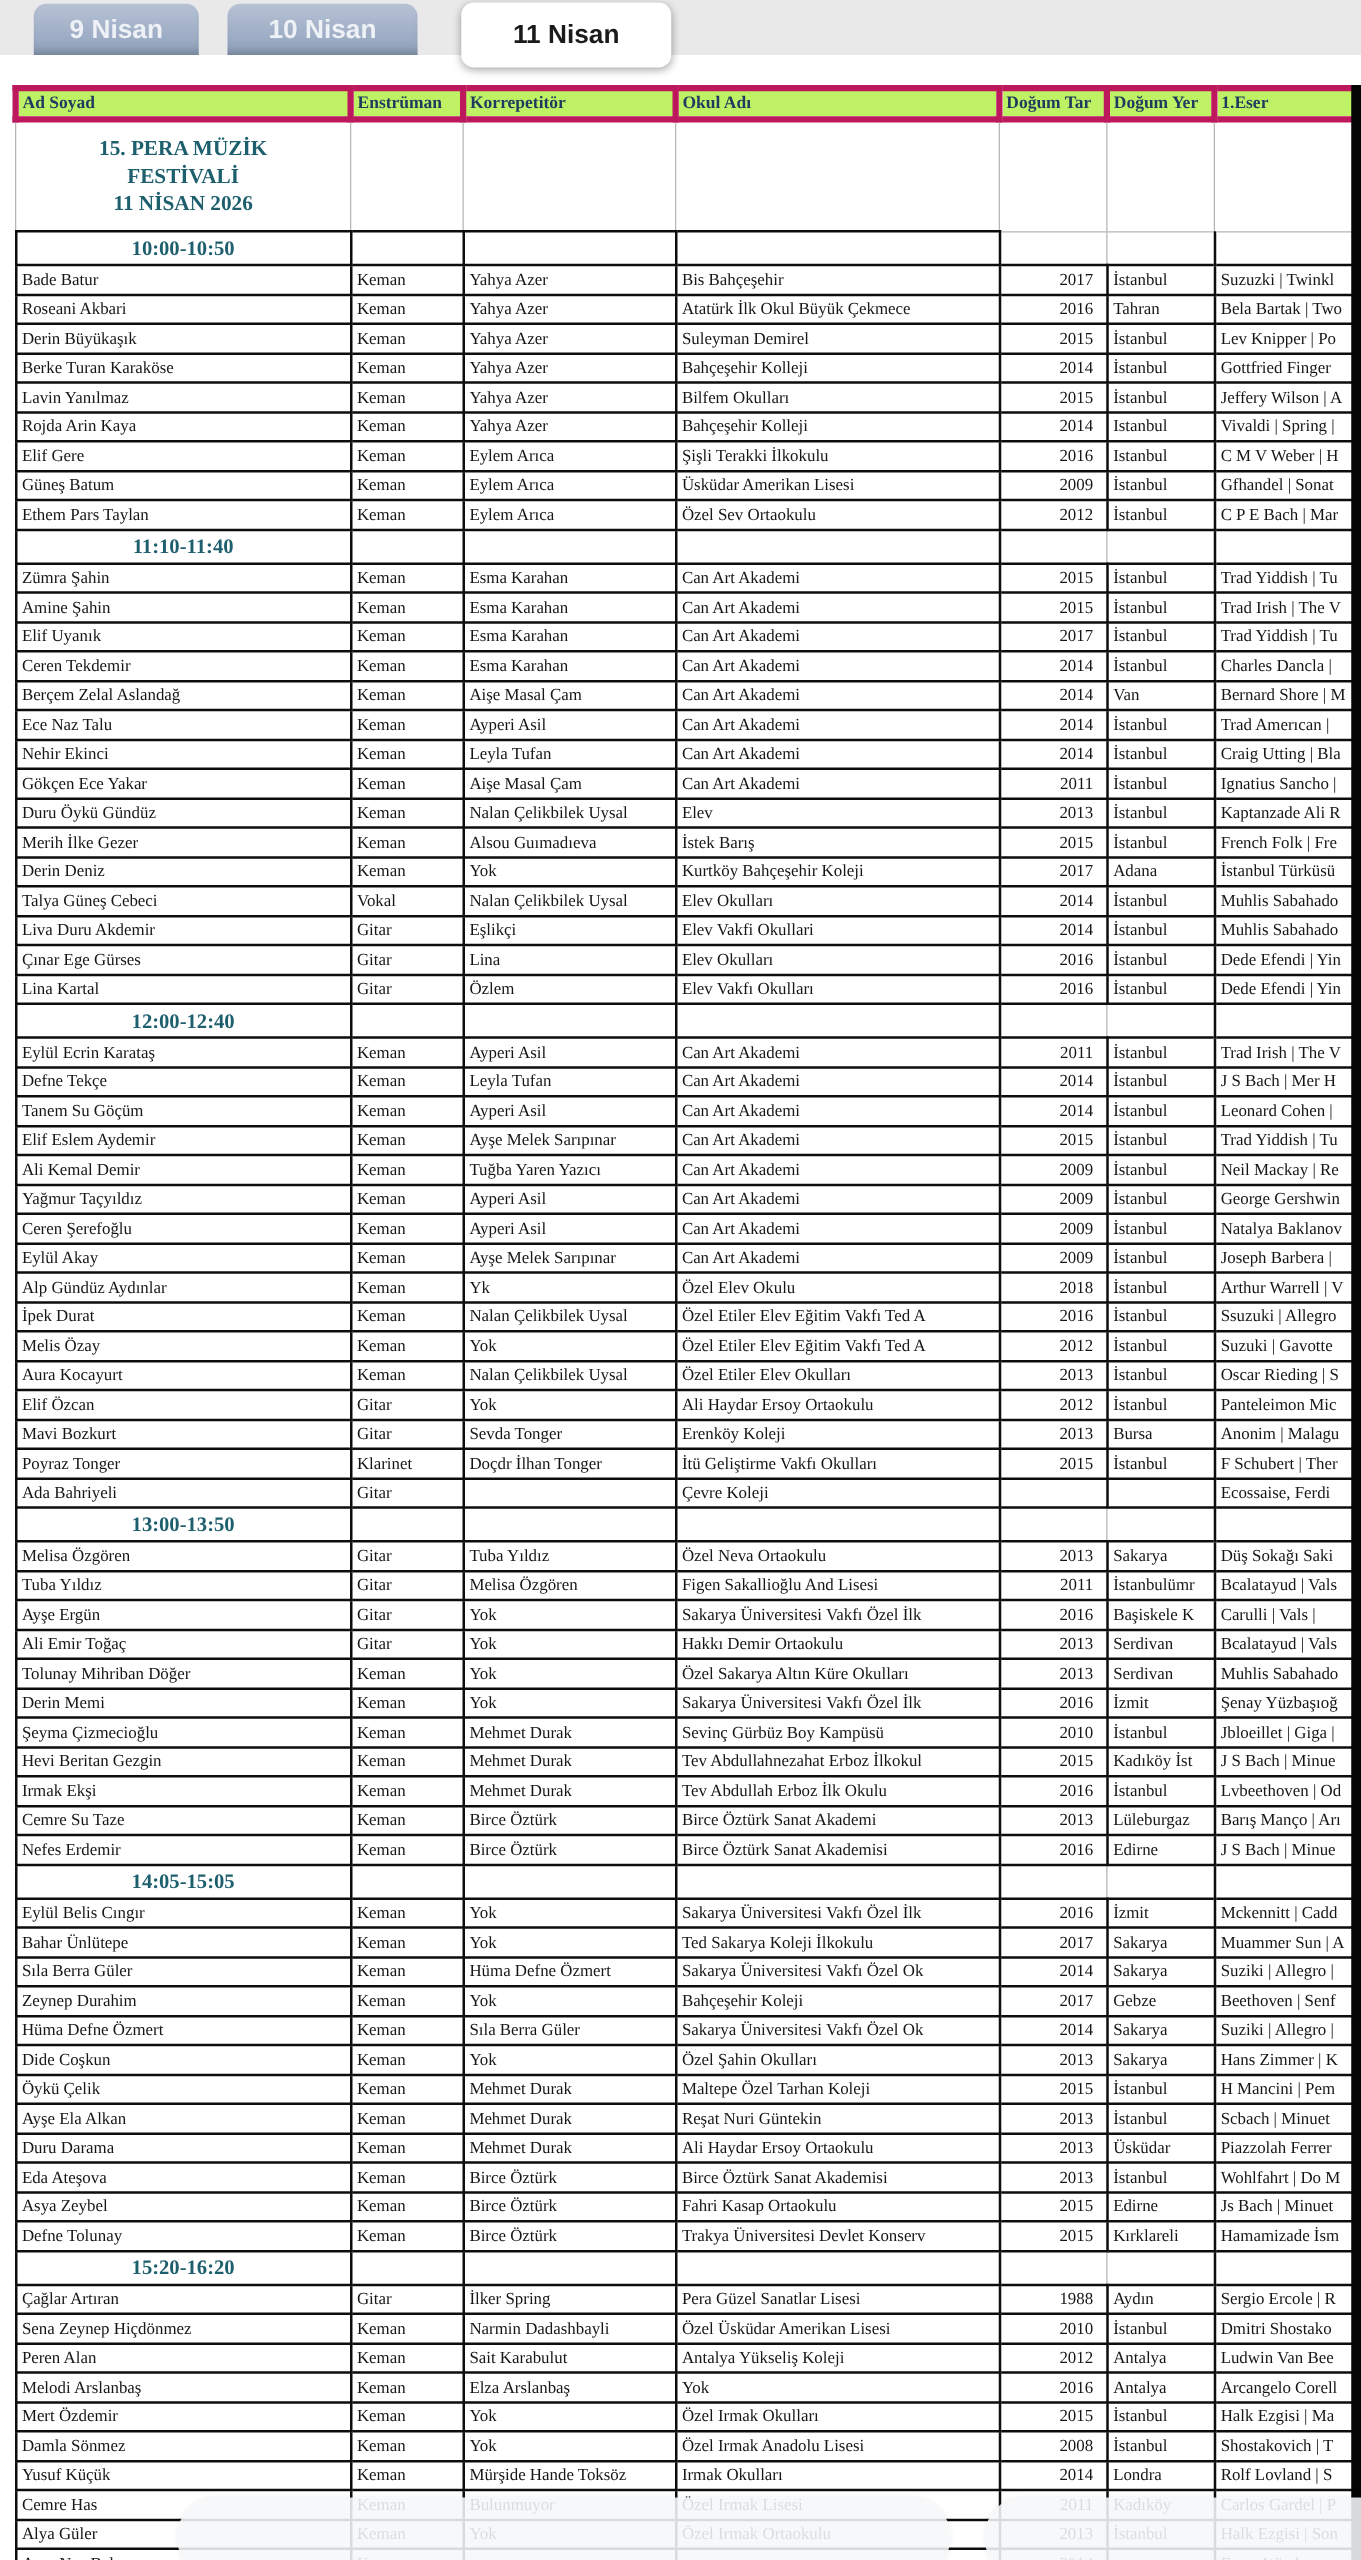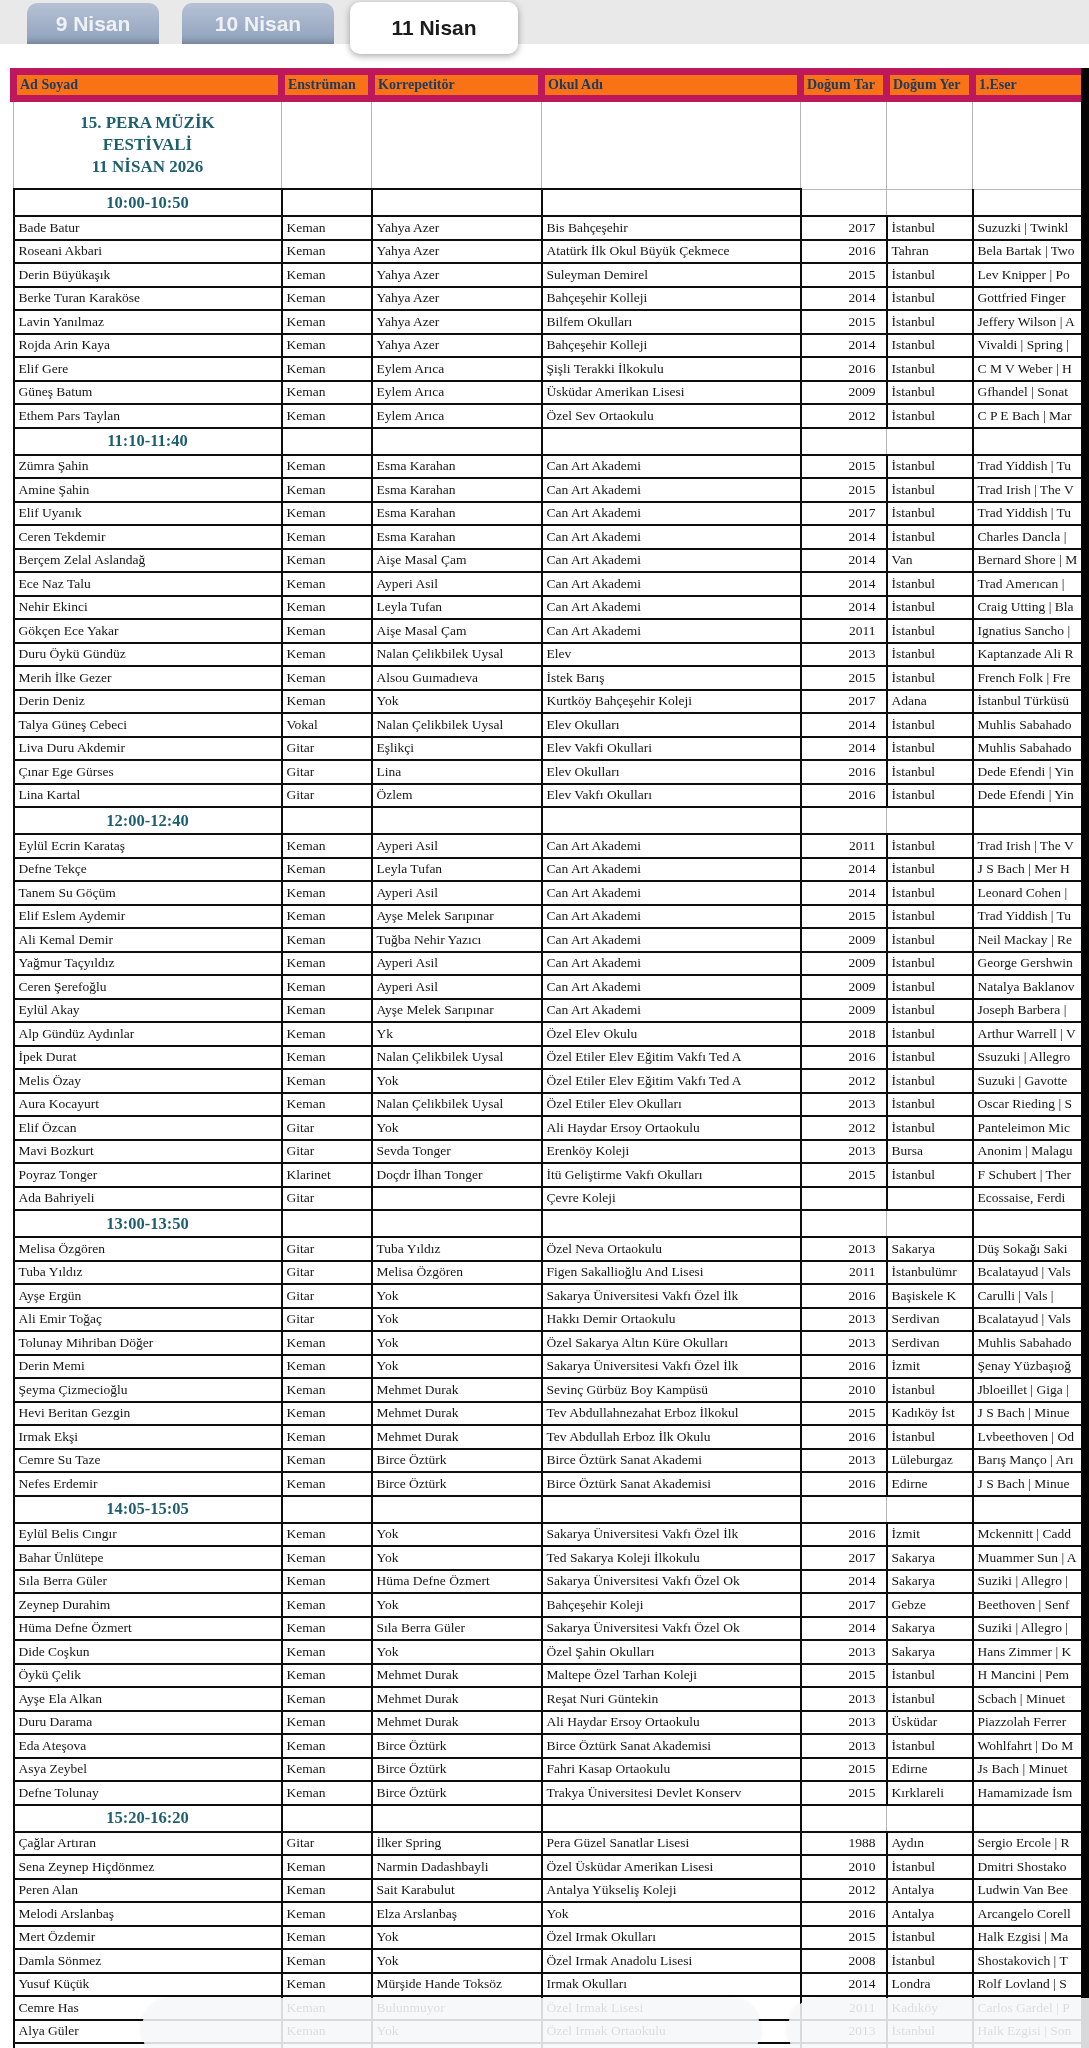--- a/index.html
+++ b/index.html
@@ -6,30 +6,30 @@
   body{width:1089px;height:2048px;overflow:hidden;position:relative;background:#fff;
        font-family:"Liberation Serif",serif;}
   
   .tabbar{position:absolute;left:0;top:0;width:1089px;height:44px;background:#e9e9e9;}
   .tab{position:absolute;display:flex;align-items:center;justify-content:center;
        font-family:"Liberation Sans",sans-serif;font-weight:bold;font-size:21px;cursor:pointer;}
   .tab.inactive{top:3px;height:41px;border-radius:10px 10px 0 0;
        background:linear-gradient(#b6c1d4,#90a2bd);color:#eef1f6;
        box-shadow:inset 0 -8px 10px -8px rgba(0,0,0,.35);margin-left:19px;}
   .tab.active{top:2px;height:52px;border-radius:10px;background:#fff;color:#1b1b1b;
-       box-shadow:0 2px 7px rgba(0,0,0,.35);z-index:3;}
+       box-shadow:0 2px 7px rgba(0,0,0,.35);z-index:3;margin-left:19px;}
   .tab1{left:8px;width:132px;}
   .tab2{left:163px;width:152px;}
   .tab3{left:350px;width:168px;}
   
   table{position:absolute;left:10px;top:68px;border-collapse:collapse;table-layout:fixed;
         width:1271px;background:#fff;}
   th,td{white-space:nowrap;overflow:hidden;box-sizing:content-box;}
-  thead th{background:#f97316;color:#1d3a5f;font-size:14px;font-weight:bold;text-align:left;
-        height:18px;padding:1px 3px;border:7px solid #be185d;}
+  thead th{background:#bef264;color:#1d3a5f;font-size:14px;font-weight:bold;text-align:left;
+        height:18px;padding:1px 3px;border:5px solid #be185d;}
   td{height:21.5px;padding:0 4px;font-size:13.5px;color:#161616;}
   tr.data td{border:2px solid #0d0d0d;}
   tr.titlerow td{border:1px solid #b5b5b5;}
   td.title-cell{text-align:center;color:#1e5f6e;font-weight:bold;font-size:17px;
         line-height:1.3;height:86px;white-space:normal;}
   tr.timerow td{height:25px;border-radius:10px;}
   tr.timerow td.b{border:2px solid #0d0d0d;}
   tr.timerow td.g{border:1px solid #b5b5b5;}
   tr.timerow td.pl{border-left:2px solid #0d0d0d;}
   td.time-cell{text-align:center;color:#1e5f6e;font-weight:bold;font-size:16.5px;}
@@ -361,21 +361,21 @@
         <td>Keman</td>
         <td>Ayşe Melek Sarıpınar</td>
         <td>Can Art Akademi</td>
         <td class="yr">2015</td>
         <td>İstanbul</td>
         <td>Trad Yiddish | Tu</td>
       </tr>
       <tr class="data">
         <td>Ali Kemal Demir</td>
         <td>Keman</td>
-        <td>Tuğba Nehir Yazıcı</td>
+        <td>Tuğba Yaren Yazıcı</td>
         <td>Can Art Akademi</td>
         <td class="yr">2009</td>
         <td>İstanbul</td>
         <td>Neil Mackay | Re</td>
       </tr>
       <tr class="data">
         <td>Yağmur Taçyıldız</td>
         <td>Keman</td>
         <td>Ayperi Asil</td>
         <td>Can Art Akademi</td>

